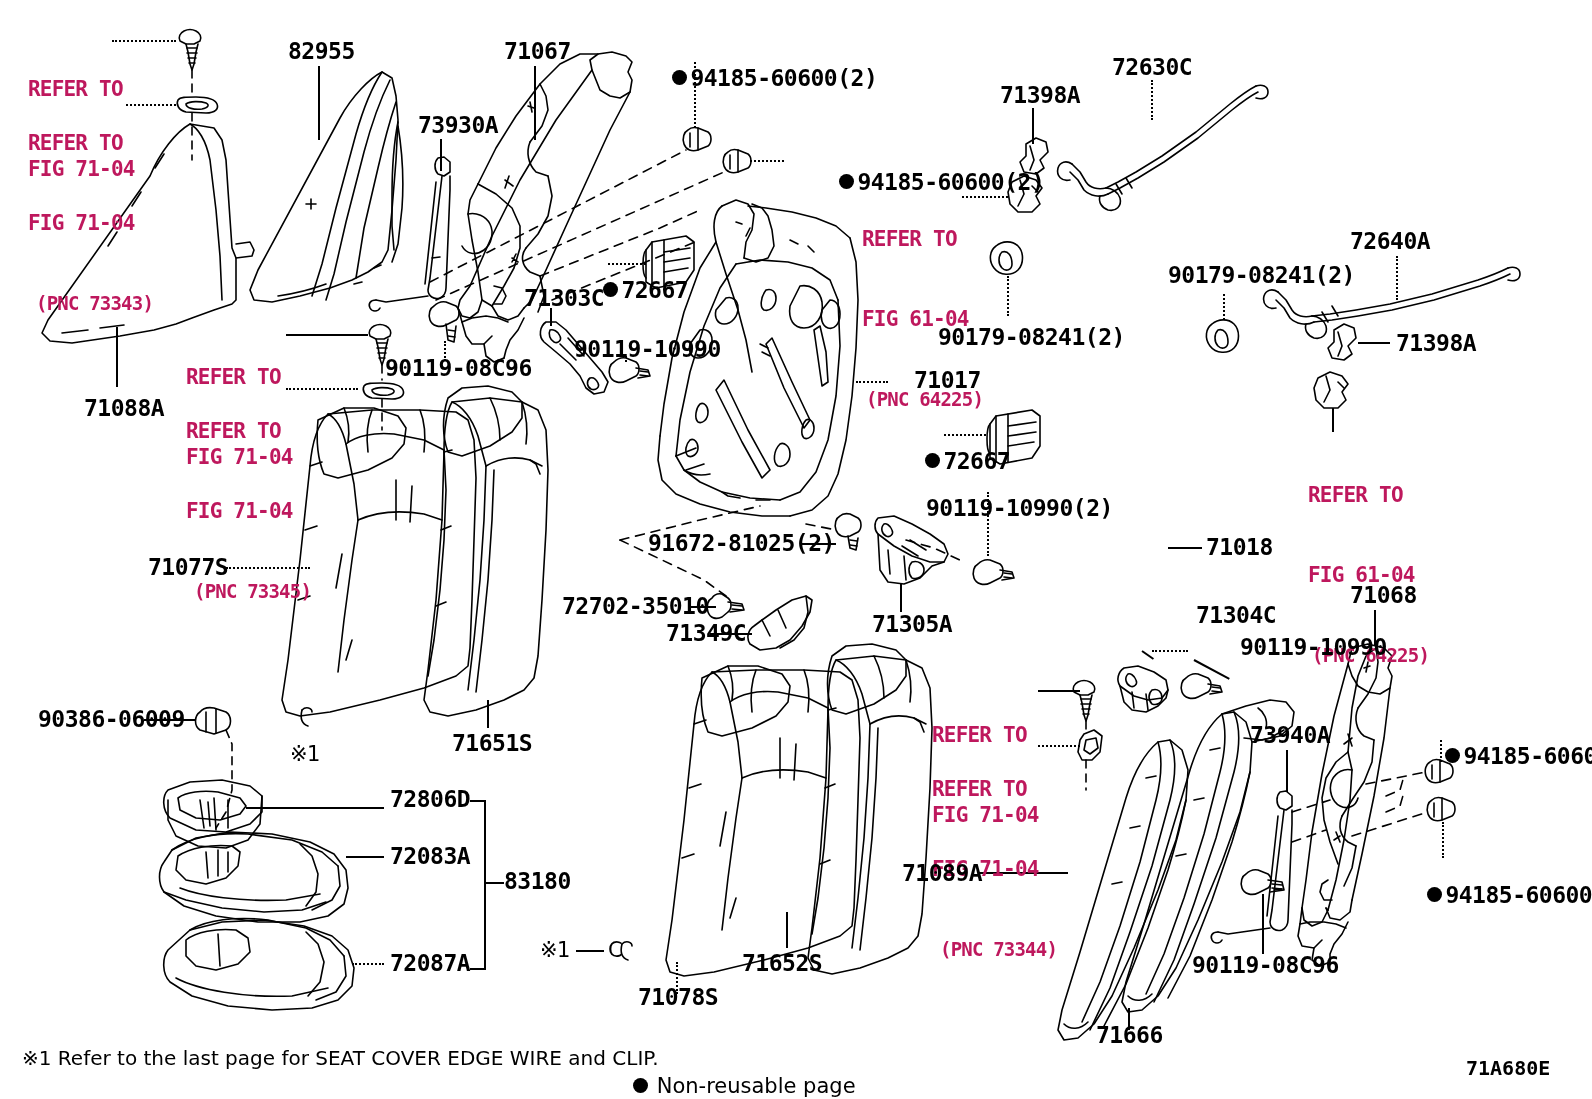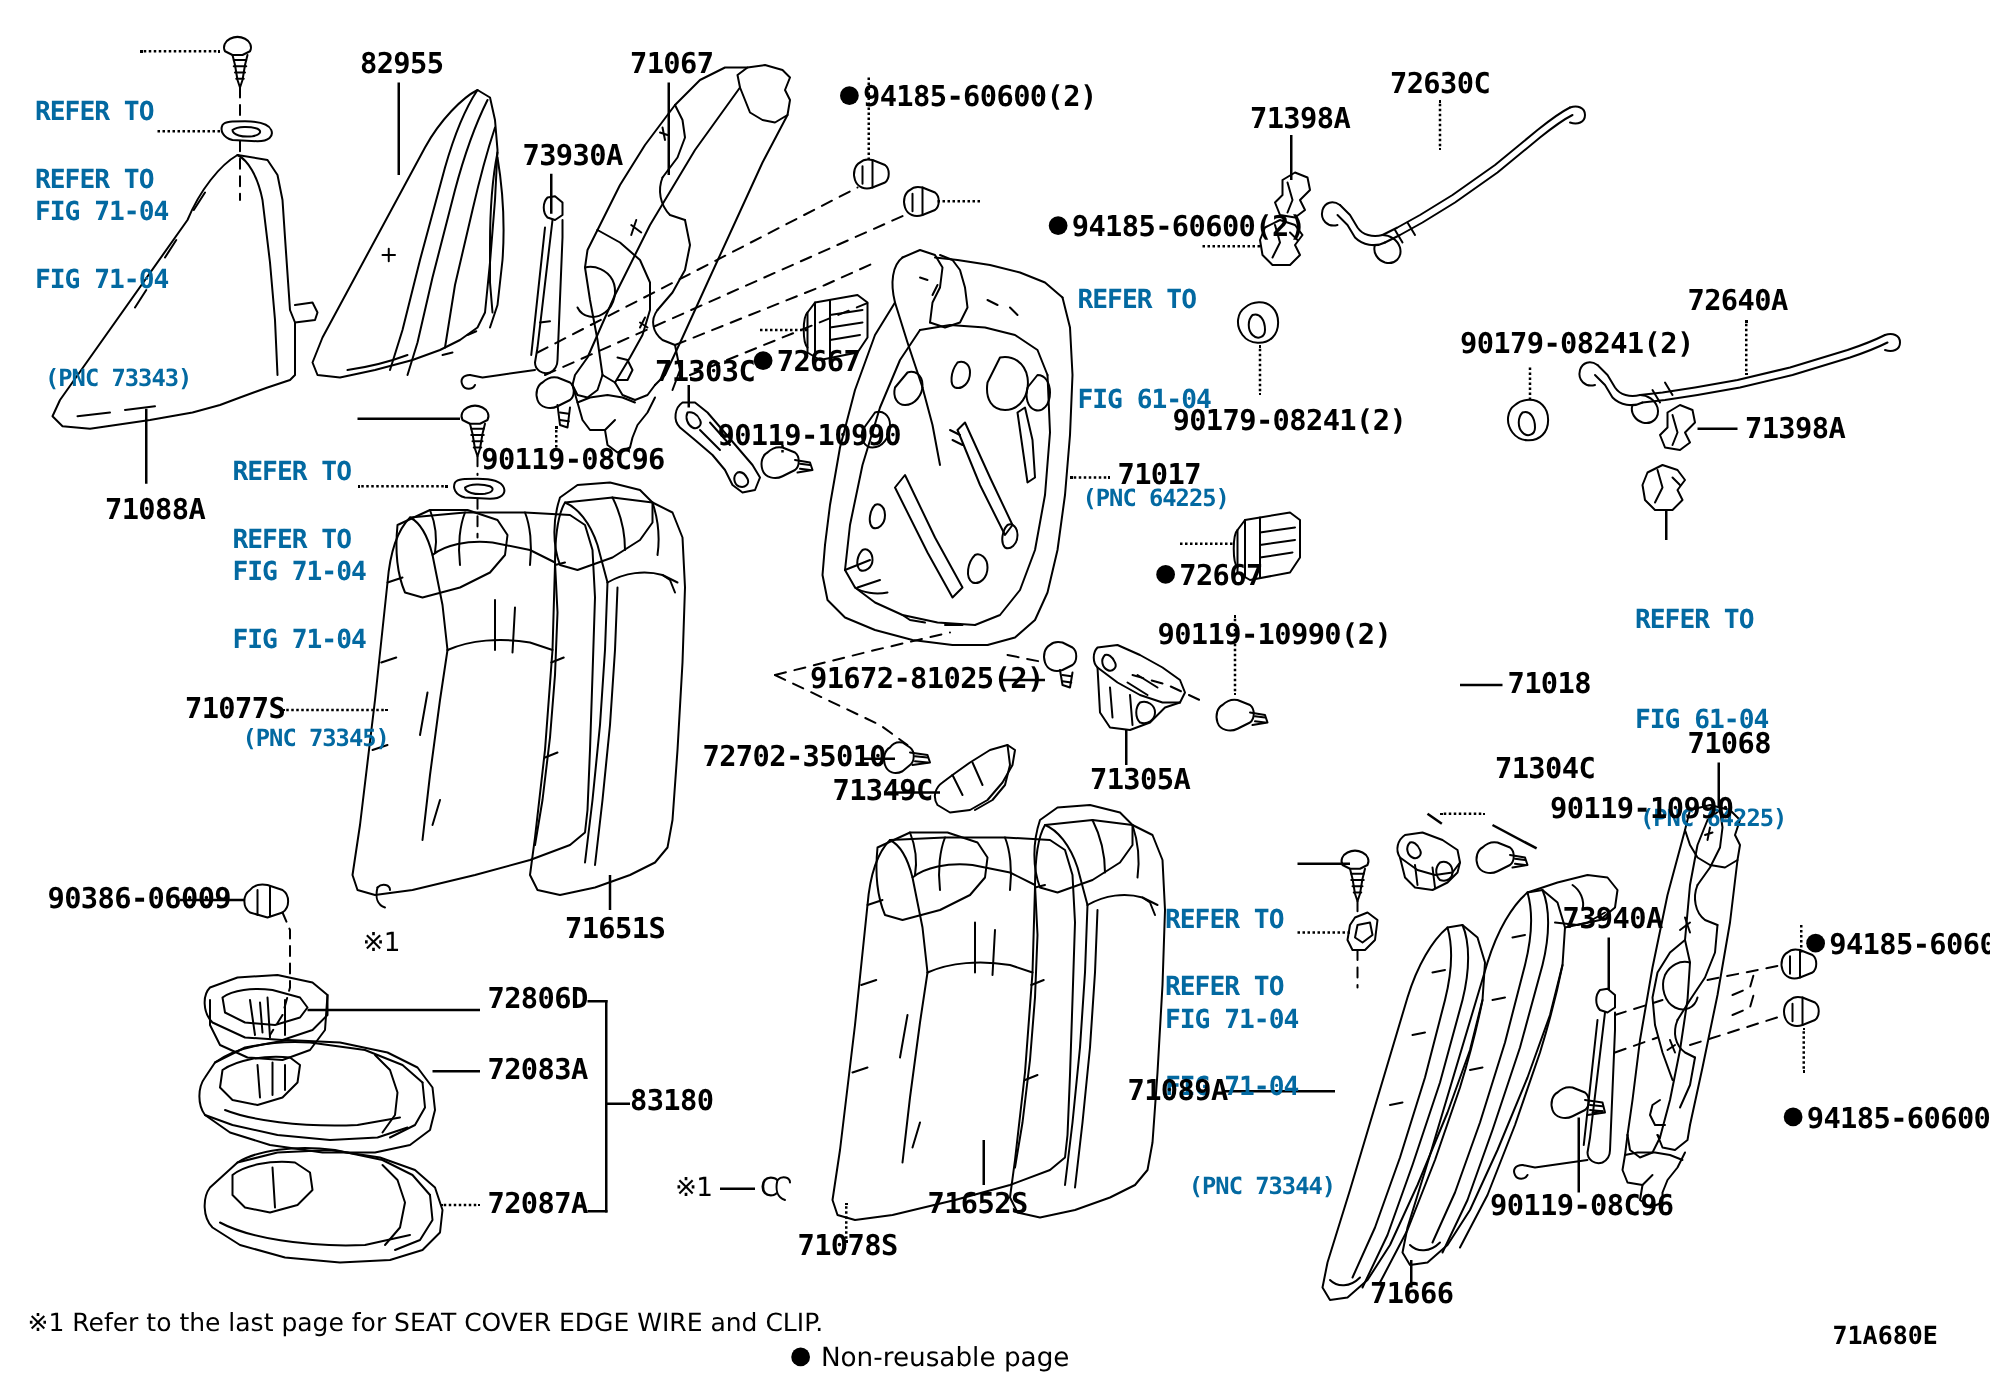--- a/index.html
+++ b/index.html
@@ -28,21 +28,21 @@
     color: #000;
   }
   .refer {
     position: absolute;
     font-family: "DejaVu Sans Mono", "Liberation Mono", monospace;
     font-size: 21px;
     font-weight: 700;
     letter-spacing: -0.8px;
     white-space: pre;
     line-height: 1.28;
-    color: #0369a1;
+    color: #be185d;
   }
   .refer .pnc { font-size: 19px; letter-spacing: -0.8px; }
   .dot {
     display: inline-block;
     width: 15px; height: 15px;
     border-radius: 50%;
     background: #000;
     vertical-align: middle;
     margin-right: 3px;
     position: relative;
@@ -790,21 +790,21 @@
     <div>FIG 61-04</div>
     <div class="pnc" style="margin-left:4px;">(PNC 64225)</div>
   </div>
   <div class="refer" style="left:932px; top:668px;">
     <div>REFER TO</div>
     <div>FIG 71-04</div>
   </div>
   <div class="refer" style="left:932px; top:722px;">
     <div>REFER TO</div>
     <div>FIG 71-04</div>
-    <div class="pnc" style="margin-left:19px;">(PNC 73344)</div>
+    <div class="pnc" style="margin-left:8px;">(PNC 73344)</div>
   </div>
 
   <div class="lbl" style="left:288px; top:38px;">82955</div>
   <div class="lbl" style="left:418px; top:112px;">73930A</div>
   <div class="lbl" style="left:504px; top:38px;">71067</div>
 
   <div class="lbl" style="left:619px; top:38px;">
     <span class="dot"></span><span>94185-60600(2)</span>
   </div>
   <div class="lbl" style="left:786px; top:142px;">
@@ -818,21 +818,21 @@
   <div class="lbl" style="left:1168px; top:262px;">90179-08241(2)</div>
   <div class="lbl" style="left:1396px; top:330px;">71398A</div>
   <div class="lbl" style="left:84px; top:395px;">71088A</div>
 
   <div class="lbl" style="left:550px; top:250px;">
     <span class="dot"></span><span>72667</span>
   </div>
   <div class="lbl" style="left:524px; top:285px;">71303C</div>
   <div class="lbl" style="left:574px; top:336px;">90119-10990</div>
   <div class="lbl" style="left:385px; top:355px;">90119-08C96</div>
-  <div class="lbl" style="left:894px; top:367px;">71017</div>
+  <div class="lbl" style="left:914px; top:367px;">71017</div>
 
   <div class="lbl" style="left:872px; top:421px;">
     <span class="dot"></span><span>72667</span>
   </div>
   <div class="lbl" style="left:148px; top:554px;">71077S</div>
   <div class="lbl" style="left:926px; top:495px;">90119-10990(2)</div>
   <div class="lbl" style="left:648px; top:530px;">91672-81025(2)</div>
   <div class="lbl" style="left:1206px; top:534px;">71018</div>
   <div class="lbl" style="left:562px; top:593px;">72702-35010</div>
   <div class="lbl" style="left:666px; top:620px;">71349C</div>

